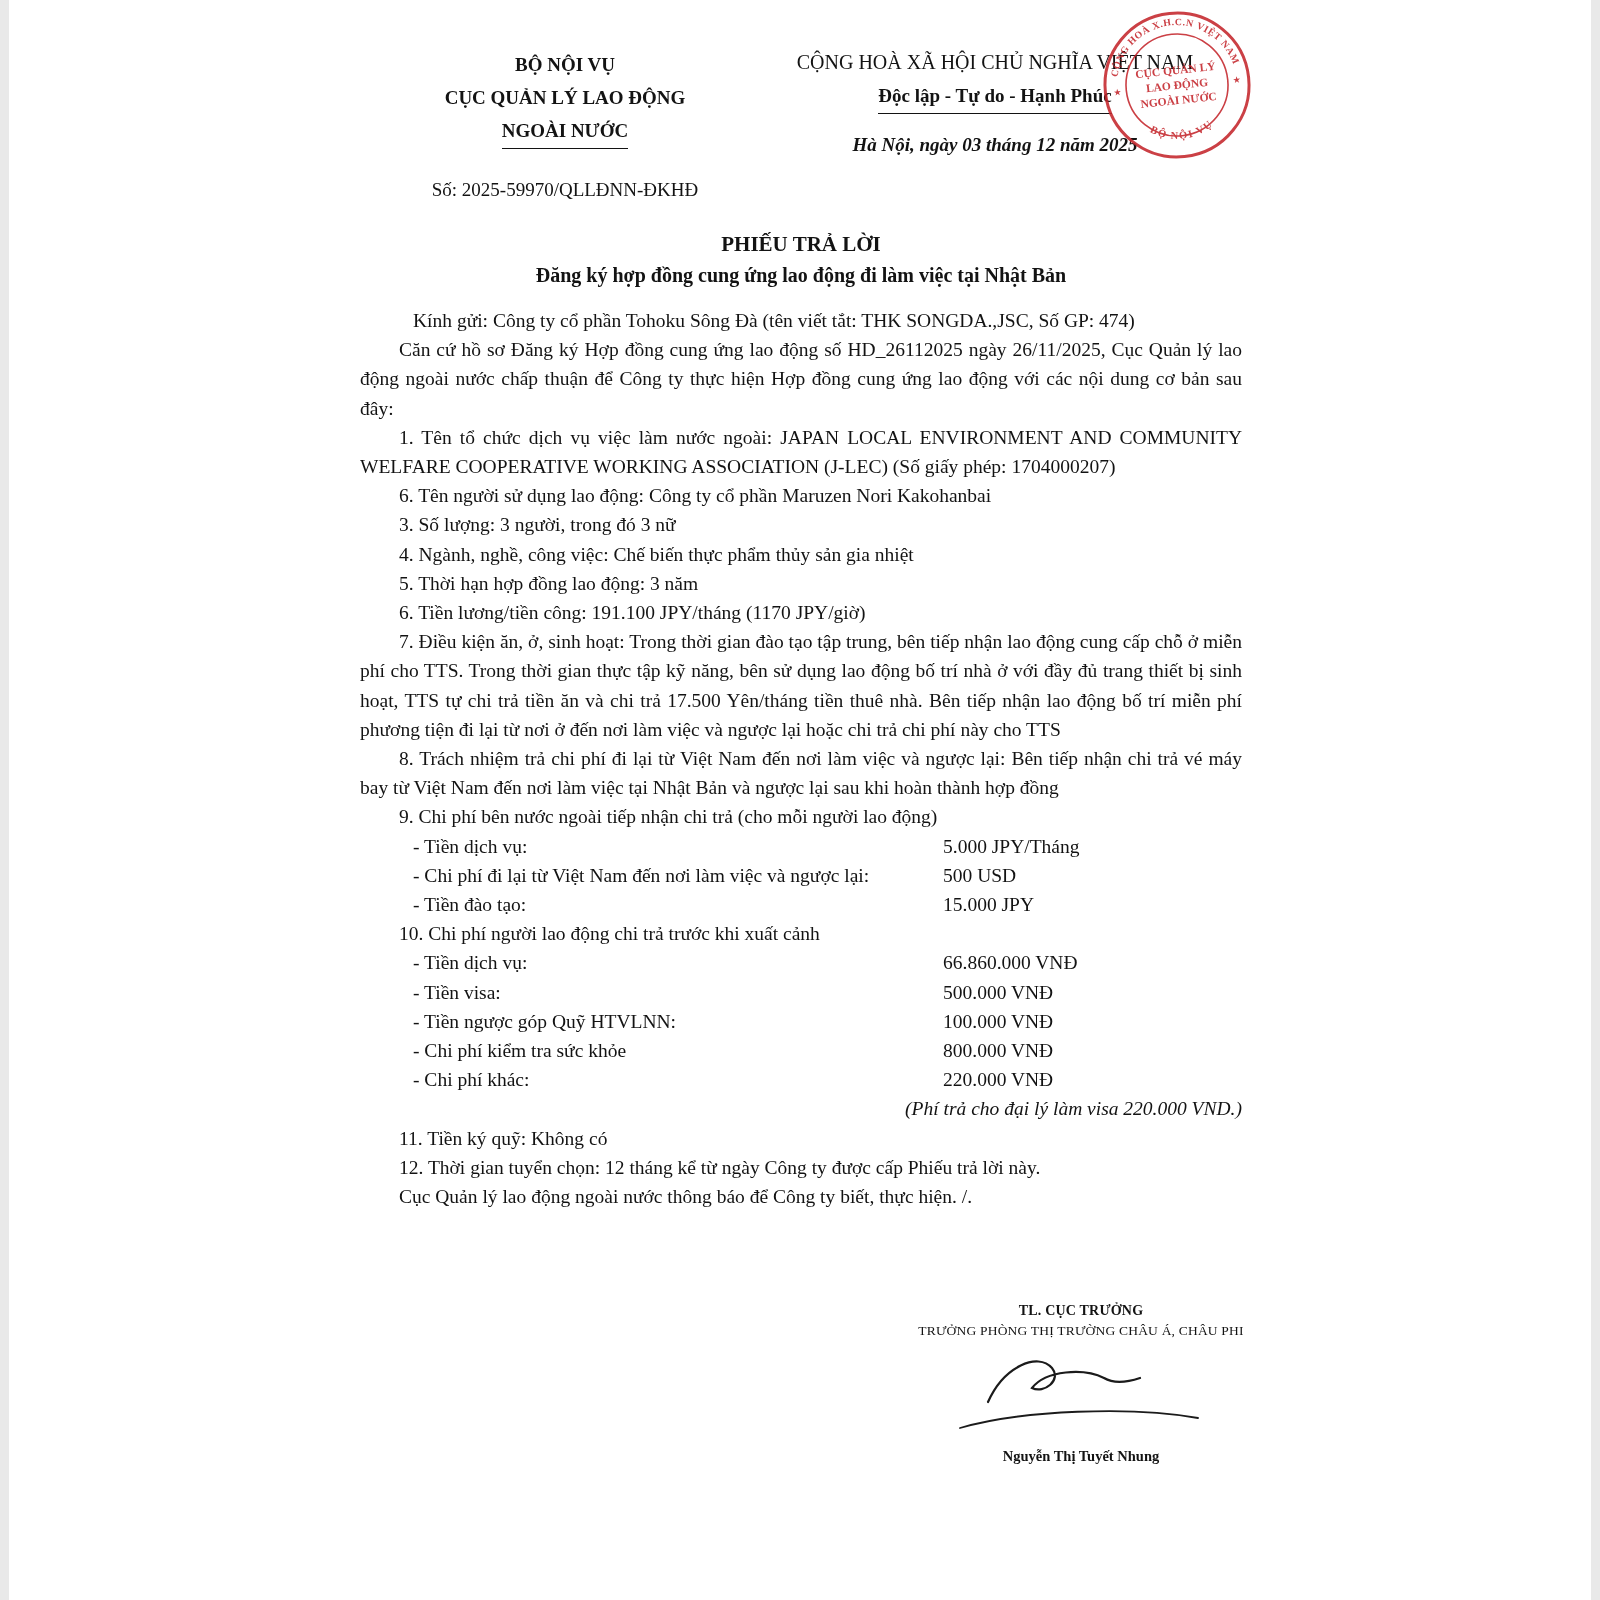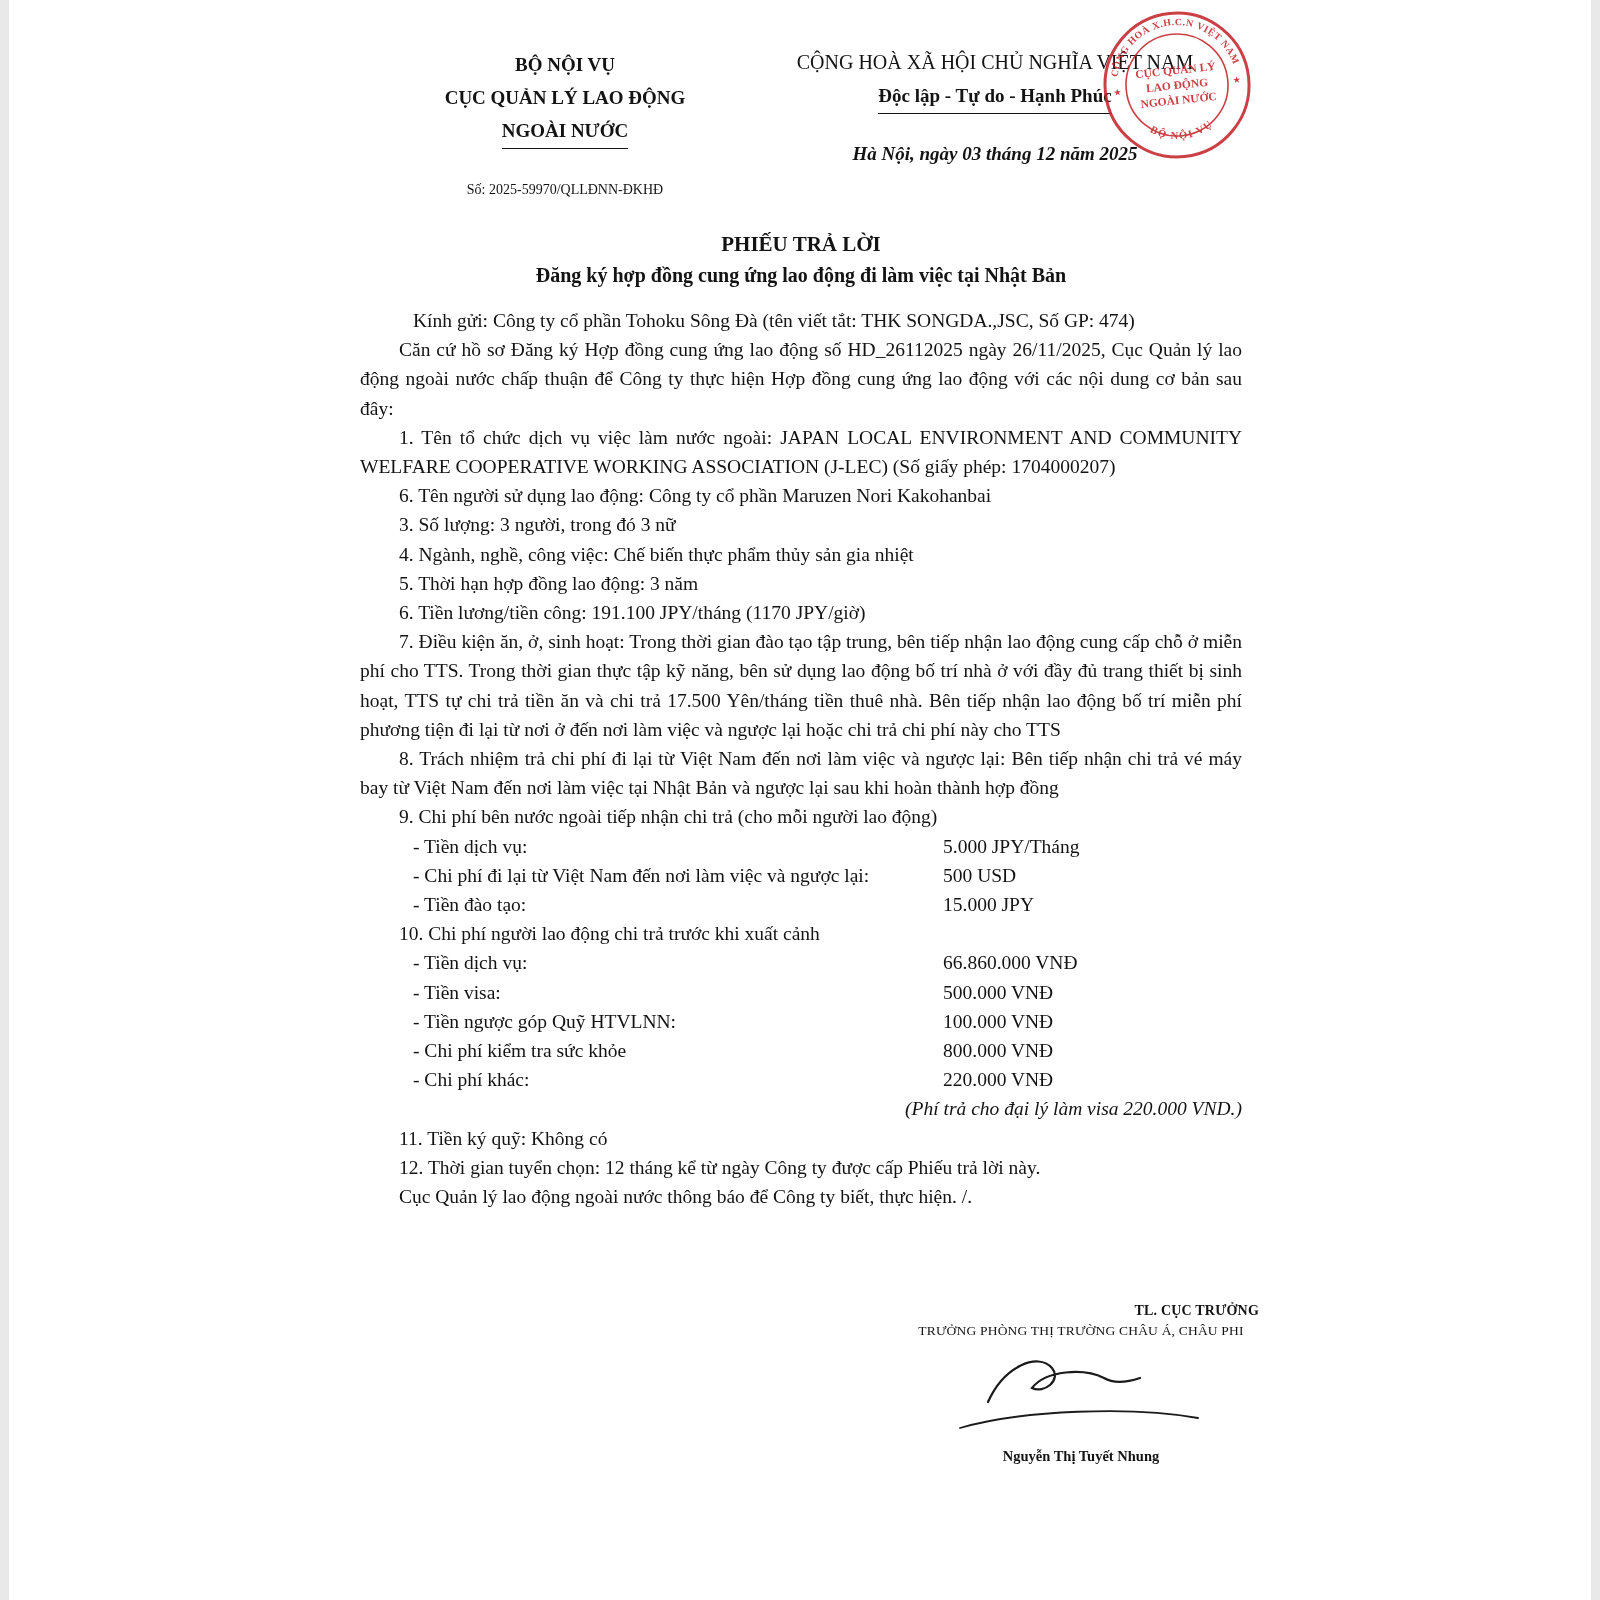--- a/index.html
+++ b/index.html
@@ -14,30 +14,30 @@
   .edge { position:absolute; top:0; bottom:0; width:9px; background:#e9e9e9; }
   .edge.left { left:0; }
   .edge.right { right:0; }
 
   
   .hdr-left {
     position:absolute; top:48px; left:358px; width:414px;
     text-align:center; font-weight:bold; font-size:19px; line-height:33px;
   }
   .hdr-left .underlined { display:inline-block; border-bottom:1.6px solid #131313; padding-bottom:1px; }
-  .doc-number { margin-top:24px; font-weight:normal; font-size:14px; }
+  .doc-number { margin-top:24px; font-weight:normal; font-size:19px; }
 
   .hdr-right {
     position:absolute; top:46px; left:752px; width:486px;
     text-align:center; font-size:19px; line-height:33px;
   }
   .hdr-right .motto1 { font-weight:normal; font-size:20px; }
   .hdr-right .motto2 { font-weight:bold; }
   .hdr-right .motto2 span { display:inline-block; border-bottom:1.6px solid #131313; padding-bottom:1px; }
-  .hdr-right .place-date { margin-top:23px; font-style:italic; font-weight:bold; font-size:19px; }
+  .hdr-right .place-date { margin-top:14px; font-style:italic; font-weight:bold; font-size:19px; }
 
   
   .seal {
     position:absolute; top:6px; left:1098px; width:158px; height:158px;
     transform:rotate(-6deg); opacity:.88; z-index:5; pointer-events:none;
   }
 
   
   .doc-body {
     position:absolute; top:213px; left:360px; width:882px;
@@ -48,21 +48,21 @@
   .para { text-indent:39px; }
   .salutation { text-indent:53px; text-align:left; }
   .subrow { position:relative; padding-left:53px; text-align:left; }
   .sub-value { position:absolute; left:583px; top:0; }
   .note { padding-left:55px; text-align:right;font-style:italic; }
 
   
   .sig-block {
     position:absolute; top:1301px; left:903px; width:356px; text-align:center;
   }
-  .sig-t1 { font-weight:bold; font-size:14px; line-height:20px; letter-spacing:.2px;text-align:right; }
+  .sig-t1 { font-weight:bold; font-size:14px; line-height:20px; letter-spacing:.2px; }
   .sig-t2 { font-weight:normal; font-size:13.5px; line-height:19px; letter-spacing:.2px; }
   .sig-img { display:block; margin:4px auto 0 auto; }
   .sig-name { font-weight:bold; font-size:14.5px; margin-top:4px; }
 </style>
 </head>
 <body>
 
 <div class="edge left"></div>
 <div class="edge right"></div>
 

